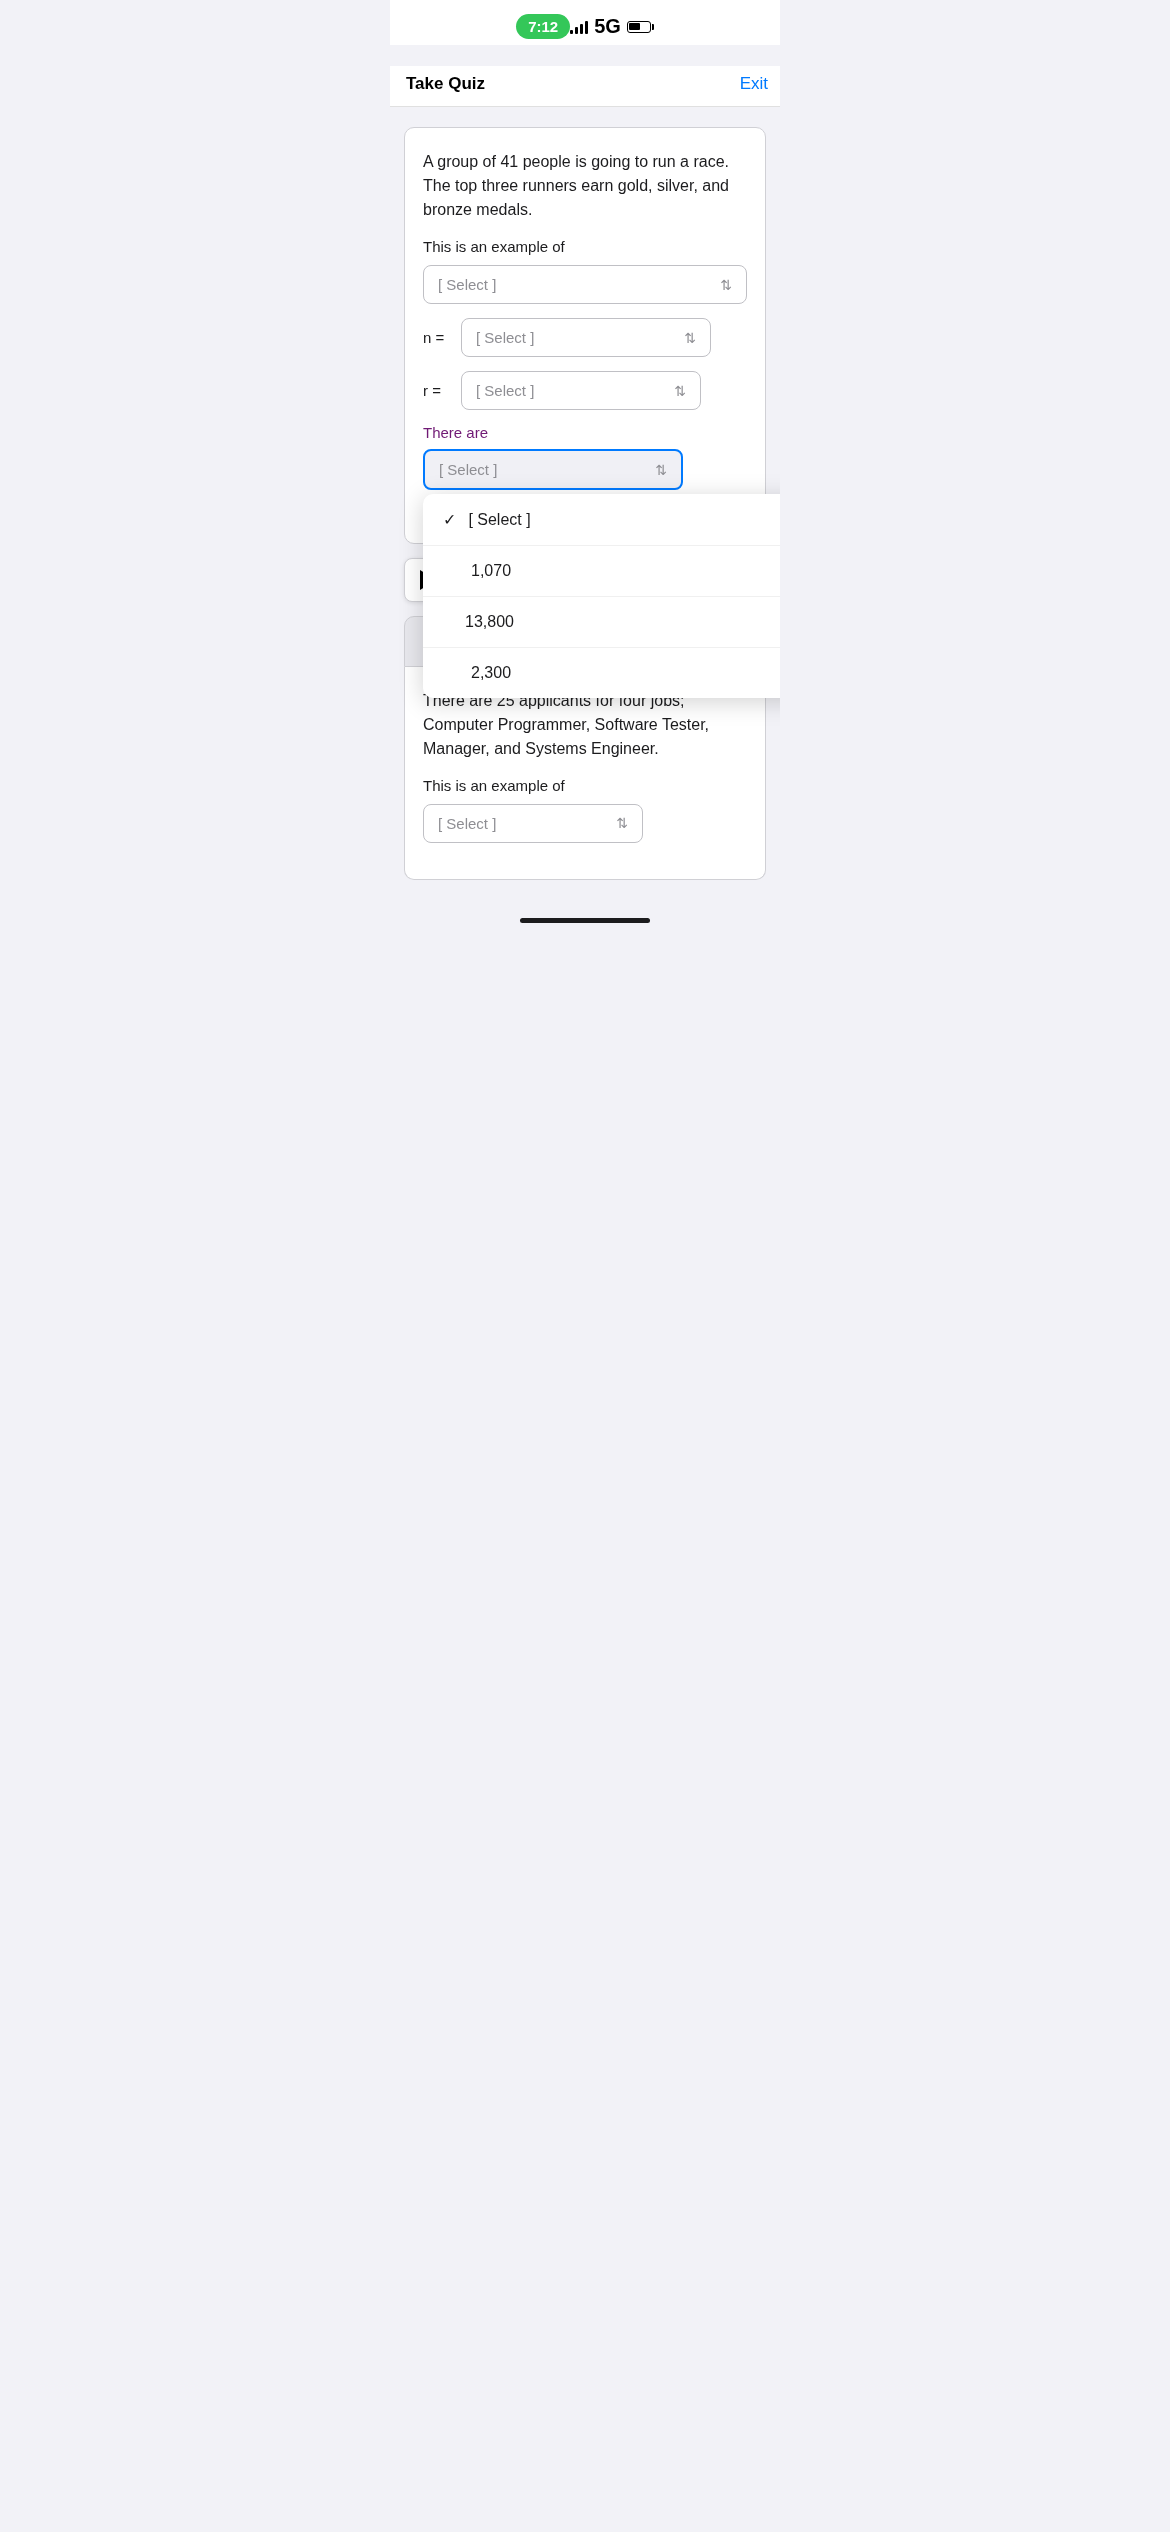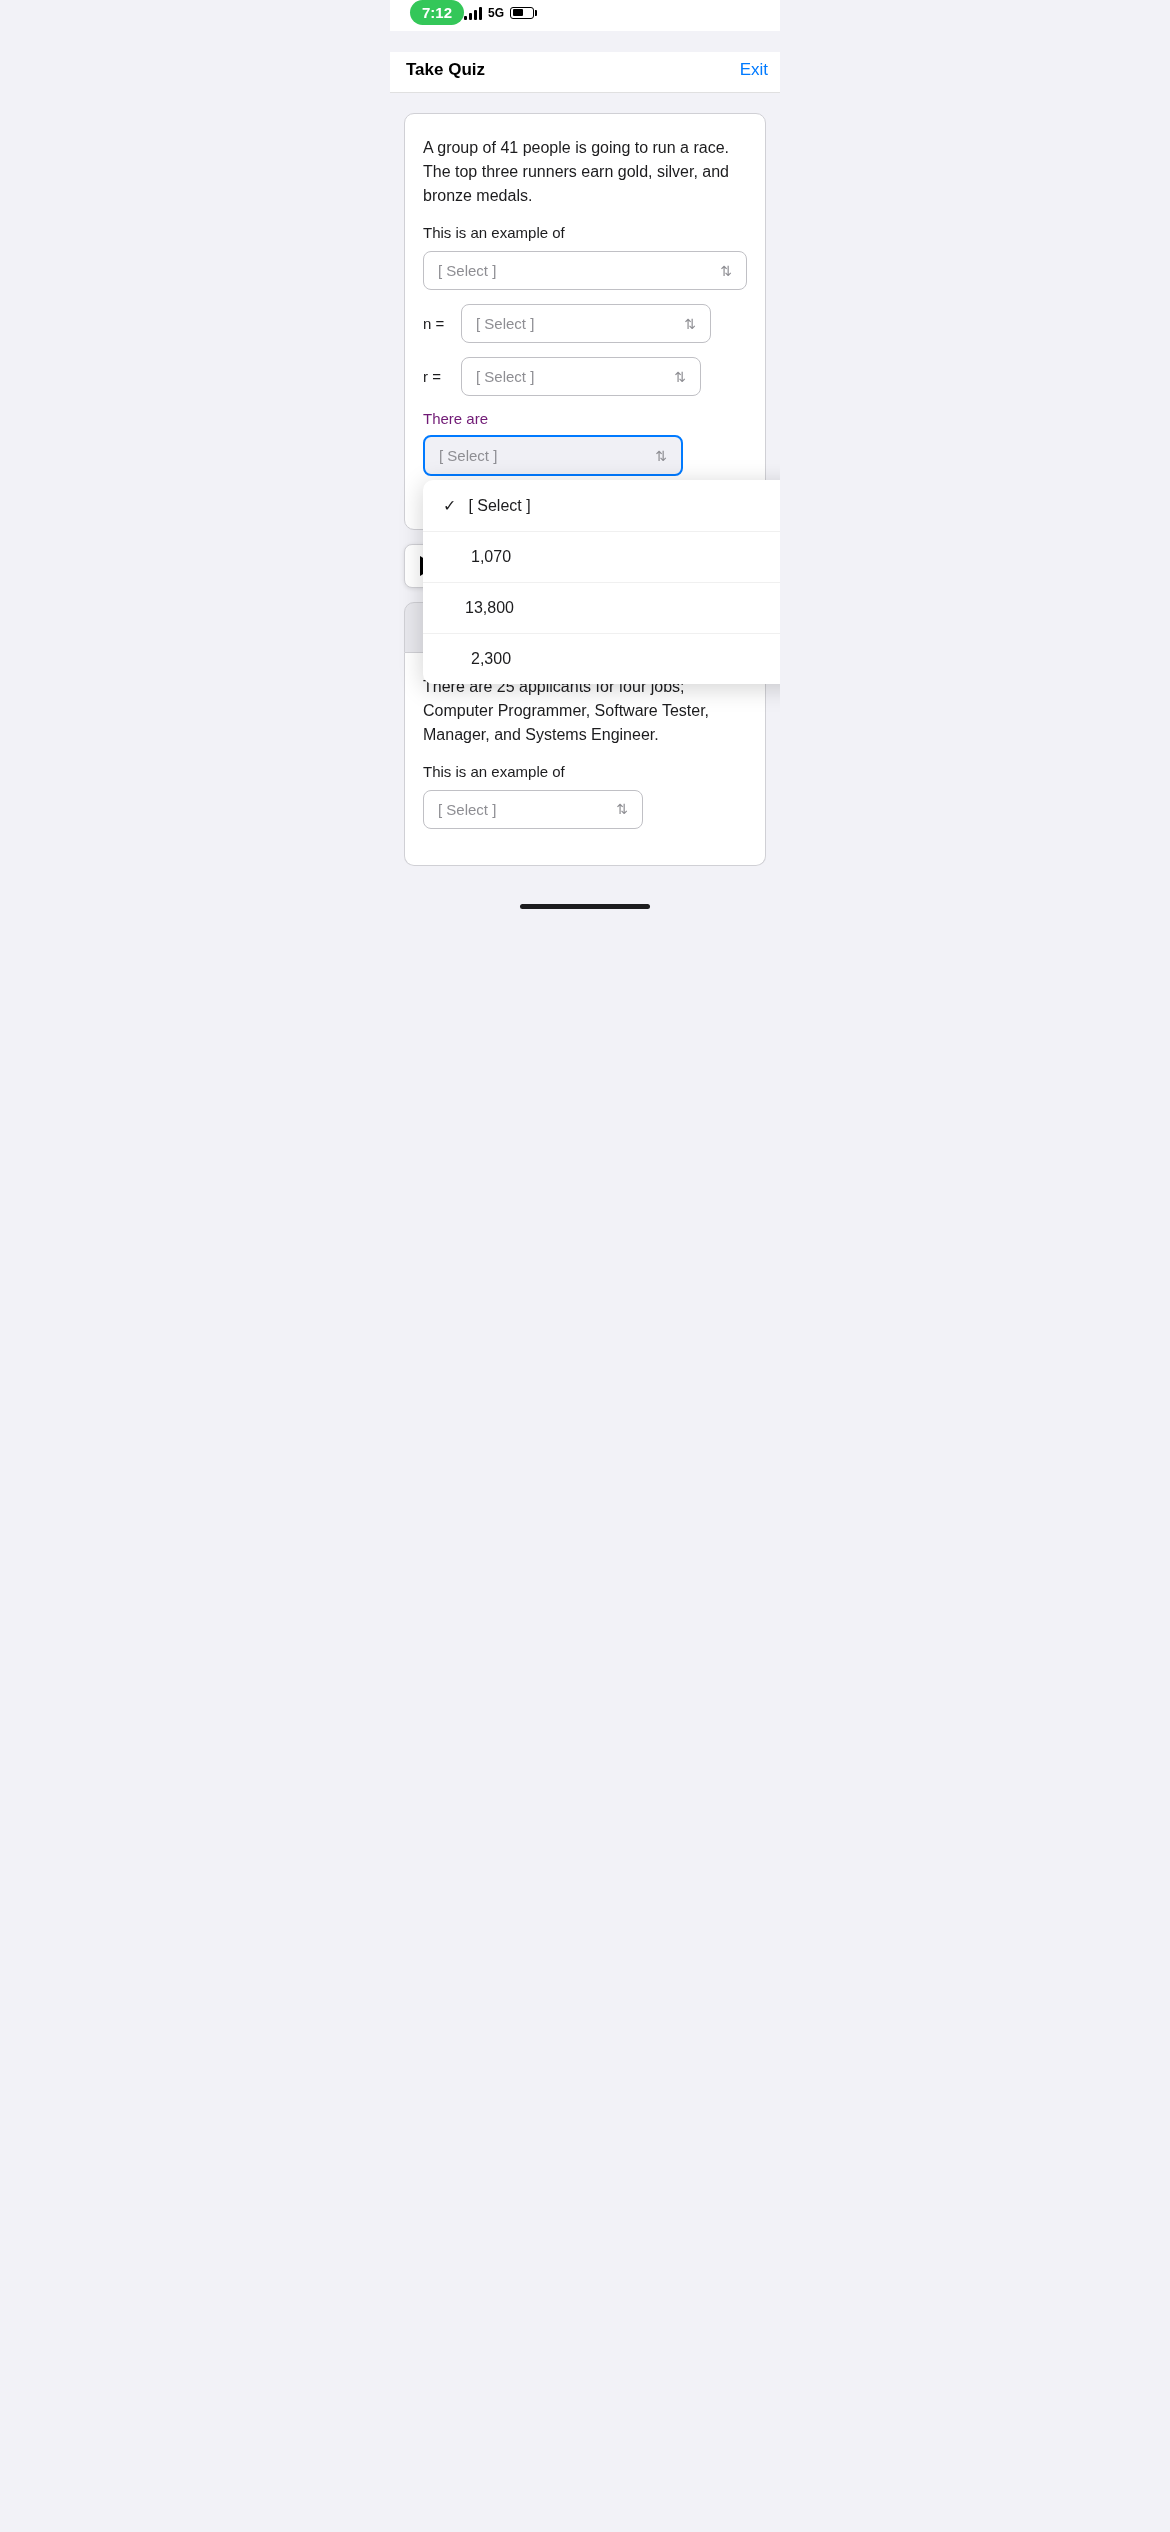--- a/index.html
+++ b/index.html
@@ -12,22 +12,22 @@
       margin: 0 auto;
       min-height: 844px;
       overflow-x: hidden;
       position: relative;
     }
 
     
     .status-bar {
       display: flex;
       align-items: center;
-      justify-content: flex-start;
-      padding: 0 20px 6px 20px;
+      justify-content: center;
+      padding: 14px 20px 6px 20px;
       background: #fff;
     }
     .status-time {
       background: #34c759;
       color: #fff;
       font-weight: 700;
       font-size: 15px;
       padding: 4px 12px;
       border-radius: 20px;
     }
@@ -48,21 +48,21 @@
       background: #000;
       width: 3px;
       border-radius: 1px;
     }
     .signal-bars span:nth-child(1) { height: 4px; }
     .signal-bars span:nth-child(2) { height: 7px; }
     .signal-bars span:nth-child(3) { height: 10px; }
     .signal-bars span:nth-child(4) { height: 13px; }
     .network-label {
       font-weight: 600;
-      font-size: 12px;
+      font-size: 20px;
     }
     .battery {
       display: flex;
       align-items: center;
     }
     .battery-body {
       width: 24px;
       height: 12px;
       border: 1.5px solid #000;
       border-radius: 3px;

